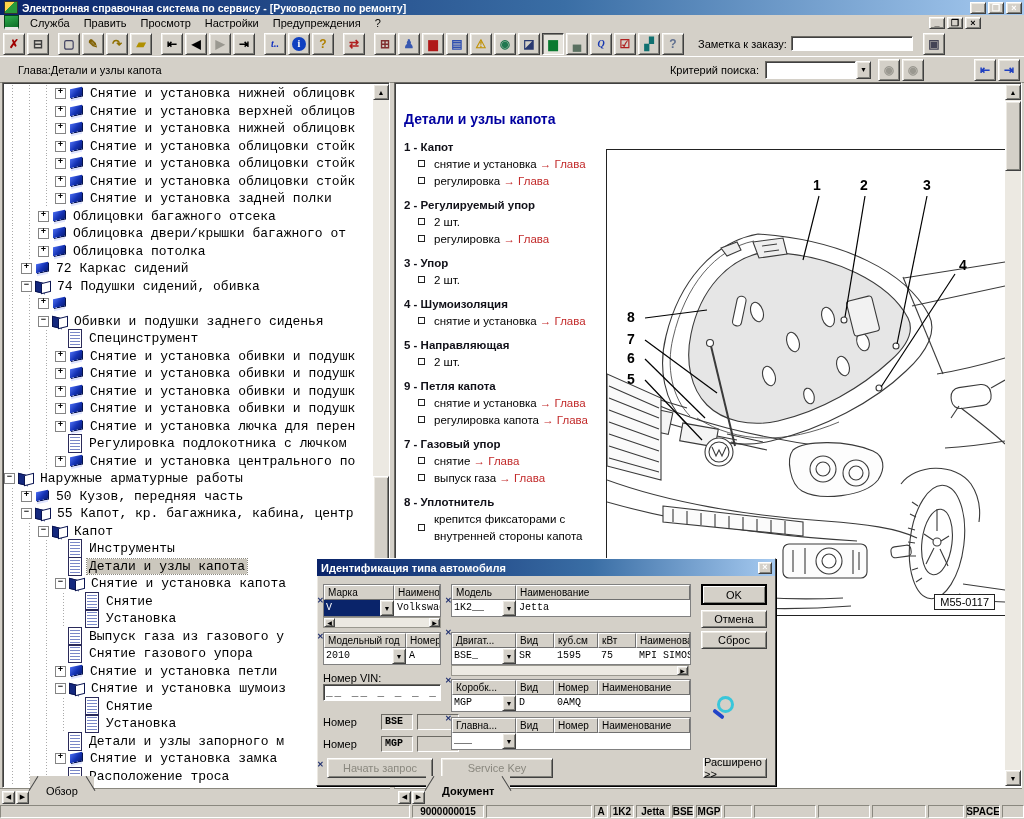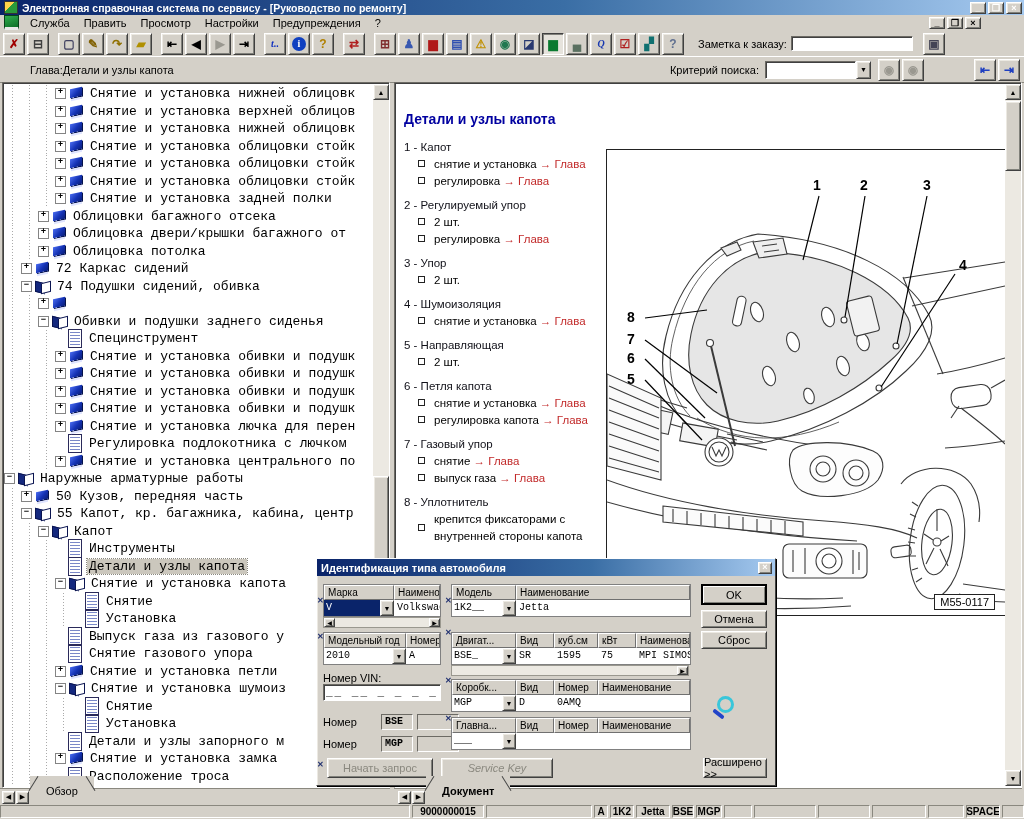--- a/index.html
+++ b/index.html
@@ -59,21 +59,21 @@
   .tlabel{padding:0 2px}
   .trow.sel .tlabel{background:#cbc7bd;outline:1px dotted #8a887f}
   .vscroll{position:absolute;width:16px;background:#ece9e2}
   .sb-btn{width:16px;height:16px;font-size:7px;position:absolute;left:0}
   .sb-thumb{position:absolute;left:0;width:16px}
   #docpanel{left:394px;top:82px;width:628px;height:706px;background:#fff;
             border:1px solid;border-color:#6c6a64 #fff #fff #6c6a64;box-shadow:inset 1px 1px 0 #404040;box-sizing:border-box;overflow:hidden}
   #doc-title{position:absolute;left:9px;top:28px;font-size:14px;font-weight:bold;color:#0000a0}
   #doc-items{position:absolute;left:9px;top:56px;width:202px;font-size:11.5px}
   .doc-item{margin-bottom:7px}
-  .doc-item-title{font-weight:normal;line-height:17px;color:#101018}
+  .doc-item-title{font-weight:bold;line-height:17px;color:#101018}
   .doc-bullet{display:flex;line-height:17px;padding-left:14px;align-items:baseline}
   .sq{width:5px;height:5px;border:1px solid #222;flex:none;margin-right:9px;position:relative;top:-1px;align-self:center}
   .doc-link{color:#c22a2a}
   #figure{position:absolute;left:211px;top:66px;width:400px;height:467px;border:1px solid #222;box-sizing:border-box;background:#fff}
   #m55{position:absolute;right:10px;bottom:5px;border:1px solid #222;padding:1px 5px;font-size:11px;background:#fff}
   
   .tabstrip{height:16px;background:#d4d0c8;display:flex;align-items:center;border-top:1px solid #8a887f}
   .spin{width:13px;height:13px;font-size:7px;margin-right:1px}
   .sheet-tab{position:relative;padding:8px 16px;font-size:11px;height:26px;line-height:14px;background:#d4d0c8}
   .sheet-tab::before{content:"";position:absolute;left:3px;top:-1px;width:1px;height:17px;background:#444;transform:rotate(32deg)}
@@ -234,21 +234,21 @@
     </span>
   <span class="tb-sep"></span>
   <span style="margin:0 4px 0 6px">Заметка к заказу:</span>
   <input class="sunken" id="note-input" value="" style="">
   <span class="btn3d tbtn" style="margin-left:10px">
     <span class="tb-glyph" style="color:#445">▣</span>
   </span>
 </div>
 
 <div class="abs" id="chapterbar">
-  <span style="padding-left:30px">Глава:Детали и узлы капота</span>
+  <span style="padding-left:18px">Глава:Детали и узлы капота</span>
   <span style="margin-left:auto">Критерий поиска:</span>
   <span class="combo" style="width:106px;margin:0 6px">
     <span class="cfield"></span>
     <span class="btn3d cbtn">▼</span>
   </span>
   <span class="btn3d tbtn disabled">
       <span style="color:#9a9890">◉</span>
     </span>
   <span class="btn3d tbtn disabled">
       <span style="color:#9a9890">◉</span>
@@ -618,21 +618,21 @@
         </div>
       </div>
       <div class="doc-item">
         <div class="doc-item-title">5 - Направляющая</div>
         <div class="doc-bullet">
           <span class="sq"></span>
           <span><span>2 шт.</span></span>
         </div>
       </div>
       <div class="doc-item">
-        <div class="doc-item-title">6 - Петля капота</div>
+        <div class="doc-item-title">9 - Петля капота</div>
         <div class="doc-bullet">
           <span class="sq"></span>
           <span><span>снятие и установка</span><span class="doc-link"> → Глава</span></span>
         </div>
         <div class="doc-bullet">
           <span class="sq"></span>
           <span><span>регулировка капота</span><span class="doc-link"> → Глава</span></span>
         </div>
       </div>
       <div class="doc-item">
@@ -845,21 +845,21 @@
         </div>
         <div class="gv"></div>
         <div class="gv"></div>
         <div class="gv"></div>
       </div>
       <span class="btn3d dbtn default" style="left: 384px; top: 8px; width: 66px; height: 21px;">OK</span>
       <span class="btn3d dbtn" style="left: 384px; top: 34px; width: 66px; height: 18px;">Отмена</span>
       <span class="btn3d dbtn" style="left: 384px; top: 55px; width: 66px; height: 18px;">Сброс</span>
       <span class="xmark" style="left: 0px; top: 184px;"></span>
       <span class="btn3d dbtn disabled" style="left: 10px; top: 182px; width: 106px; height: 20px;">Начать запрос</span>
-      <span class="btn3d dbtn disabled" style="left: 124px; top: 182px; width: 112px; height: 20px; font-style: italic;">Service Key</span>
+      <span class="btn3d dbtn disabled" style="left: 124px; top: 182px; width: 112px; height: 20px;">Service Key</span>
       <span class="btn3d dbtn" style="left: 386px; top: 182px; width: 64px; height: 20px;">Расширено &gt;&gt;</span>
       <span id="mag" style="left: 400px; top: 120px;"></span>
     </div>
 </div>
 
 <div class="abs tabstrip" style="left:0;top:788px;width:390px">
   <span class="btn3d spin" style="margin-left:2px">◀</span>
   <span class="btn3d spin">▶</span>
   <span class="sheet-tab">Обзор</span>
 </div>

